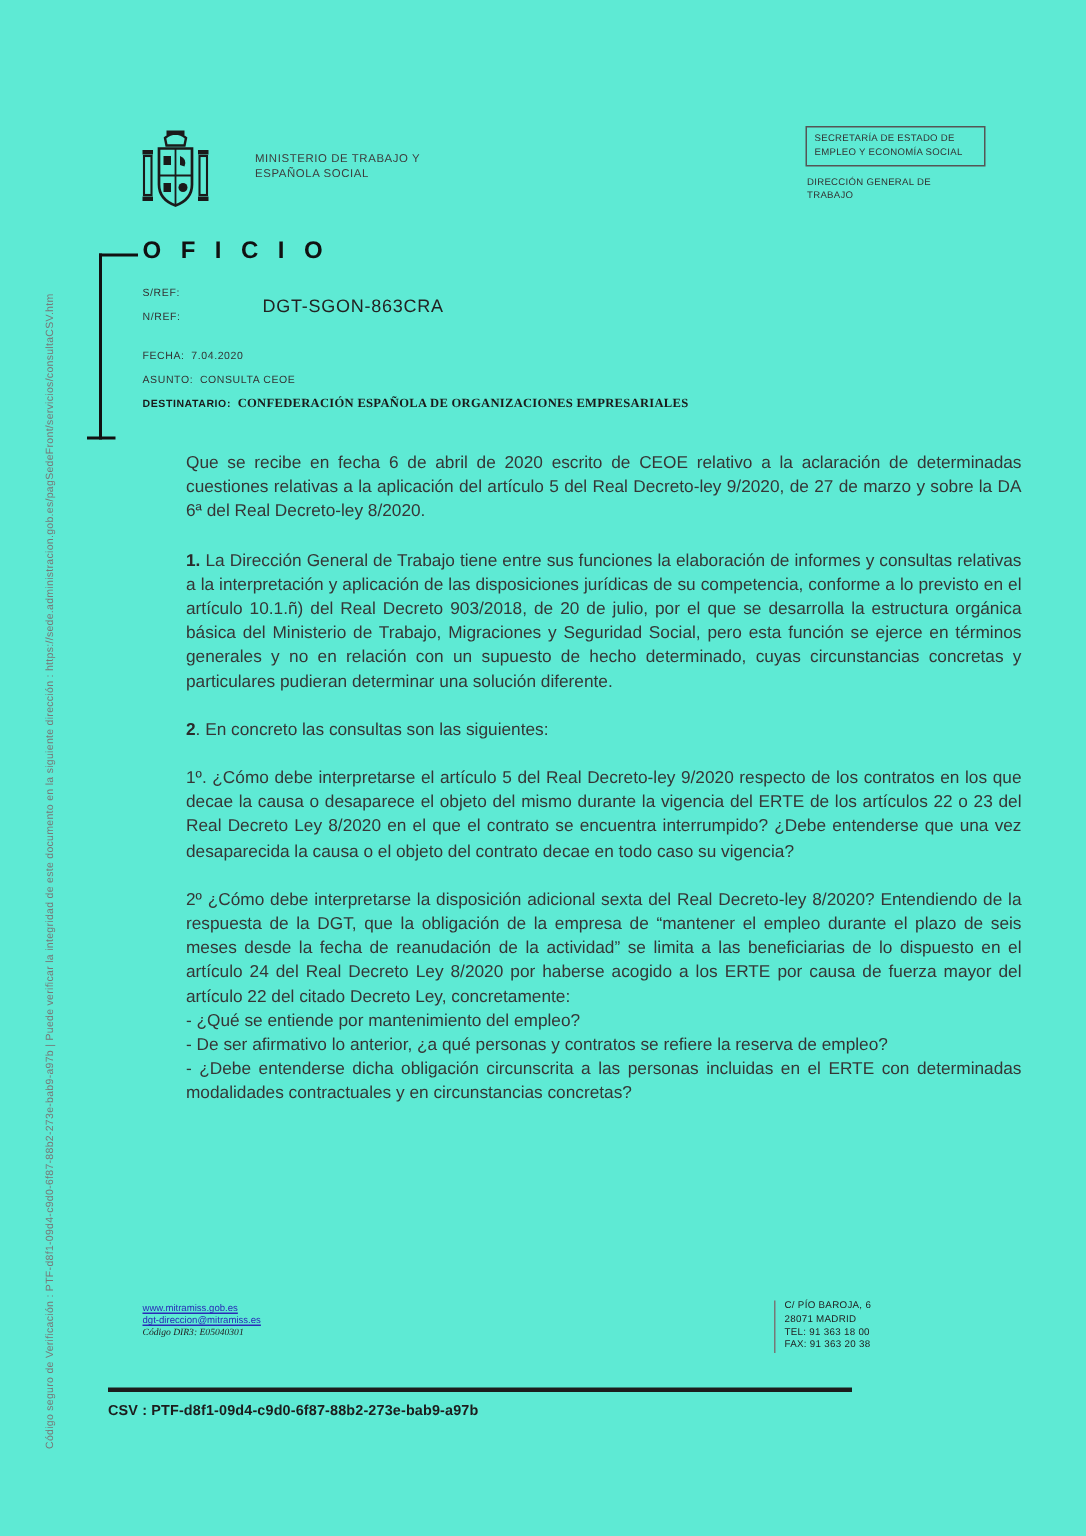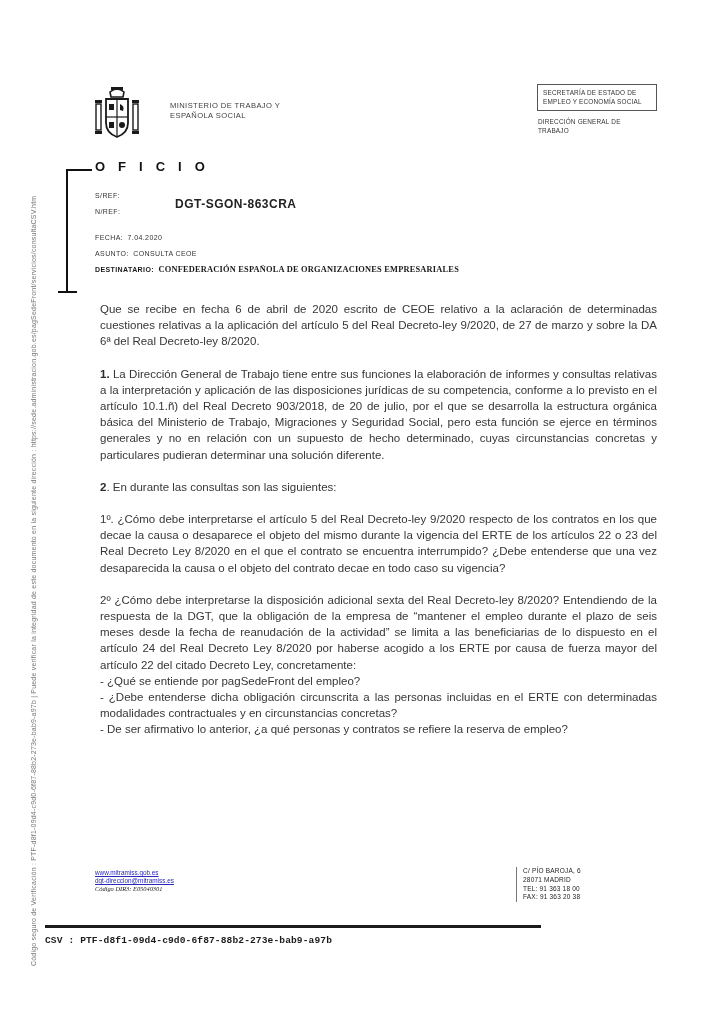--- a/index.html
+++ b/index.html
@@ -1,73 +1,73 @@
 <!DOCTYPE html>
 <html><head>
 <meta charset="utf-8">
 <title>Oficio DGT</title>
 <style>
   html,body{margin:0;padding:0;background:#e8e8e8;}
   .page{
-    position:relative; width:724px; height:1024px; background:#ffffff;
+    position:relative; width:724px; height:1024px; background:#5eead4;
     font-family:"Liberation Sans", sans-serif; color:#2e2e2e; overflow:hidden;
     margin:0 auto;
   }
   
   .side-text{
     position:absolute; left:30px; top:966px; width:928px;
     transform:rotate(-90deg); transform-origin:0 0;
     font-size:7px; color:#777; letter-spacing:.2px; white-space:nowrap;
   }
   
   .escudo{position:absolute; left:92px; top:84px; width:50px; height:62px;}
   .ministry{position:absolute; left:170px; top:101px; font-size:7.6px; line-height:10px; color:#3d3d3d; letter-spacing:.4px;}
   .sec-box{
     position:absolute; left:537px; top:84px; width:108px;
     border:1px solid #555; padding:4px 5px;
     font-size:6.4px; line-height:8.5px; color:#333; letter-spacing:.2px;
   }
   .dir-general{position:absolute; left:538px; top:118px; font-size:6.4px; line-height:8.5px; color:#333; letter-spacing:.2px;}
   
-  .oficio-title{position:absolute; left:95px; top:159px; font-size:13px; font-weight:bold; letter-spacing:13px; color:#111;}
+  .oficio-title{position:absolute; left:95px; top:159px; font-size:16px; font-weight:bold; letter-spacing:13px; color:#111;}
   .bracket-v{position:absolute; left:66px; top:169px; width:2px; height:124px; background:#111;}
   .bracket-top{position:absolute; left:66px; top:169px; width:26px; height:2px; background:#111;}
   .bracket-bottom{position:absolute; left:58px; top:291px; width:19px; height:2px; background:#111;}
   
   .meta-label{font-size:7px; letter-spacing:.4px; color:#333;}
   .meta-row{position:absolute; left:95px; white-space:nowrap;}
   .row-siref{top:184px;}
   .row-niref{top:200px;}
-  .niref-value{position:absolute; left:80px; top:-3px; font-size:12px; color:#222; letter-spacing:.5px;font-weight:bold;}
+  .niref-value{position:absolute; left:80px; top:-3px; font-size:12px; color:#222; letter-spacing:.5px;}
   .row-fecha{top:226px;}
   .row-asunto{top:242px;}
   .row-dest{top:258px;}
   .meta-label.bold{font-weight:bold; color:#1a1a1a;}
   .dest-value{font-family:"Liberation Serif", serif; font-weight:bold; font-size:8.4px; color:#1a1a1a; letter-spacing:.2px;}
   .inline-value{font-size:7px; letter-spacing:.4px; color:#333;}
   
   .body{
-    position:absolute; left:100px; top:301px; width:557px;
+    position:absolute; left:124px; top:301px; width:557px;
     font-size:11.5px; line-height:16.2px; text-align:justify; color:#363636;
   }
   .para{margin:0 0 16px 0;}
   .para:last-child{margin-bottom:4px;}
   .lead{font-weight:bold; color:#2b2b2b;}
   .q-block{margin:0;}
   
   .footer-left{position:absolute; left:95px; top:869px; font-size:6.4px; line-height:8px;}
   .footer-link{color:#2a2ab8; text-decoration:underline; display:block;}
   .dir3{font-family:"Liberation Serif", serif; font-style:italic; color:#222; display:block;}
   .footer-right{
     position:absolute; left:516px; top:867px;
     border-left:1px solid #777; padding-left:6px;
     font-size:6.5px; line-height:8.8px; color:#222; letter-spacing:.2px;
   }
   
-  .validation{position:absolute; left:45px; top:925px; width:640px;font-family:Liberation Mono, monospace;}
+  .validation{position:absolute; left:72px; top:925px; width:640px;}
   .val-rule{width:496px; height:3px; background:#1c1c1c; margin-bottom:5px;}
   .val-line{font-size:9.6px; font-weight:bold; color:#1c1c1c; line-height:15.5px; letter-spacing:.1px; white-space:nowrap;}
 </style>
 </head>
 <body>
 
 <div class="page">
 
   <div class="side-text">Código seguro de Verificación : PTF-d8f1-09d4-c9d0-6f87-88b2-273e-bab9-a97b | Puede verificar la integridad de este documento en la siguiente dirección : https://sede.administracion.gob.es/pagSedeFront/servicios/consultaCSV.htm</div>
 
@@ -128,27 +128,27 @@
     <span class="inline-value">CONSULTA CEOE</span>
   </div>
   <div class="meta-row row-dest">
     <span class="meta-label bold">DESTINATARIO:</span>
     <span class="dest-value">CONFEDERACIÓN ESPAÑOLA DE ORGANIZACIONES EMPRESARIALES</span>
   </div>
 
   <main class="body">
     <p class="para">Que se recibe en fecha 6 de abril de 2020 escrito de CEOE relativo a la aclaración de determinadas cuestiones relativas a la aplicación del artículo 5 del Real Decreto-ley 9/2020, de 27 de marzo y sobre la DA 6ª del Real Decreto-ley 8/2020.</p>
     <p class="para"><span class="lead">1.</span><span> La Dirección General de Trabajo tiene entre sus funciones la elaboración de informes y consultas relativas a la interpretación y aplicación de las disposiciones jurídicas de su competencia, conforme a lo previsto en el artículo 10.1.ñ) del Real Decreto 903/2018, de 20 de julio, por el que se desarrolla la estructura orgánica básica del Ministerio de Trabajo, Migraciones y Seguridad Social, pero esta función se ejerce en términos generales y no en relación con un supuesto de hecho determinado, cuyas circunstancias concretas y particulares pudieran determinar una solución diferente.</span></p>
-    <p class="para"><span class="lead">2</span><span>. En durante las consultas son las siguientes:</span></p>
+    <p class="para"><span class="lead">2</span><span>. En concreto las consultas son las siguientes:</span></p>
     <p class="para">1º. ¿Cómo debe interpretarse el artículo 5 del Real Decreto-ley 9/2020 respecto de los contratos en los que decae la causa o desaparece el objeto del mismo durante la vigencia del ERTE de los artículos 22 o 23 del Real Decreto Ley 8/2020 en el que el contrato se encuentra interrumpido? ¿Debe entenderse que una vez desaparecida la causa o el objeto del contrato decae en todo caso su vigencia?</p>
     <p class="para q-block">
       <span>2º ¿Cómo debe interpretarse la disposición adicional sexta del Real Decreto-ley 8/2020? Entendiendo de la respuesta de la DGT, que la obligación de la empresa de “mantener el empleo durante el plazo de seis meses desde la fecha de reanudación de la actividad” se limita a las beneficiarias de lo dispuesto en el artículo 24 del Real Decreto Ley 8/2020 por haberse acogido a los ERTE por causa de fuerza mayor del artículo 22 del citado Decreto Ley, concretamente:</span>
-      <span style="display:block">- ¿Qué se entiende por pagSedeFront del empleo?</span>
+      <span style="display:block">- ¿Qué se entiende por mantenimiento del empleo?</span>
+      <span style="display:block">- De ser afirmativo lo anterior, ¿a qué personas y contratos se refiere la reserva de empleo?</span>
       <span style="display:block">- ¿Debe entenderse dicha obligación circunscrita a las personas incluidas en el ERTE con determinadas modalidades contractuales y en circunstancias concretas?</span>
-      <span style="display:block">- De ser afirmativo lo anterior, ¿a qué personas y contratos se refiere la reserva de empleo?</span>
     </p>
   </main>
 
   <div class="footer-left">
     <span class="footer-link">www.mitramiss.gob.es</span>
     <span class="footer-link">dgt-direccion@mitramiss.es</span>
     <span class="dir3">Código DIR3: E05040301</span>
   </div>
 
   <div class="footer-right">

